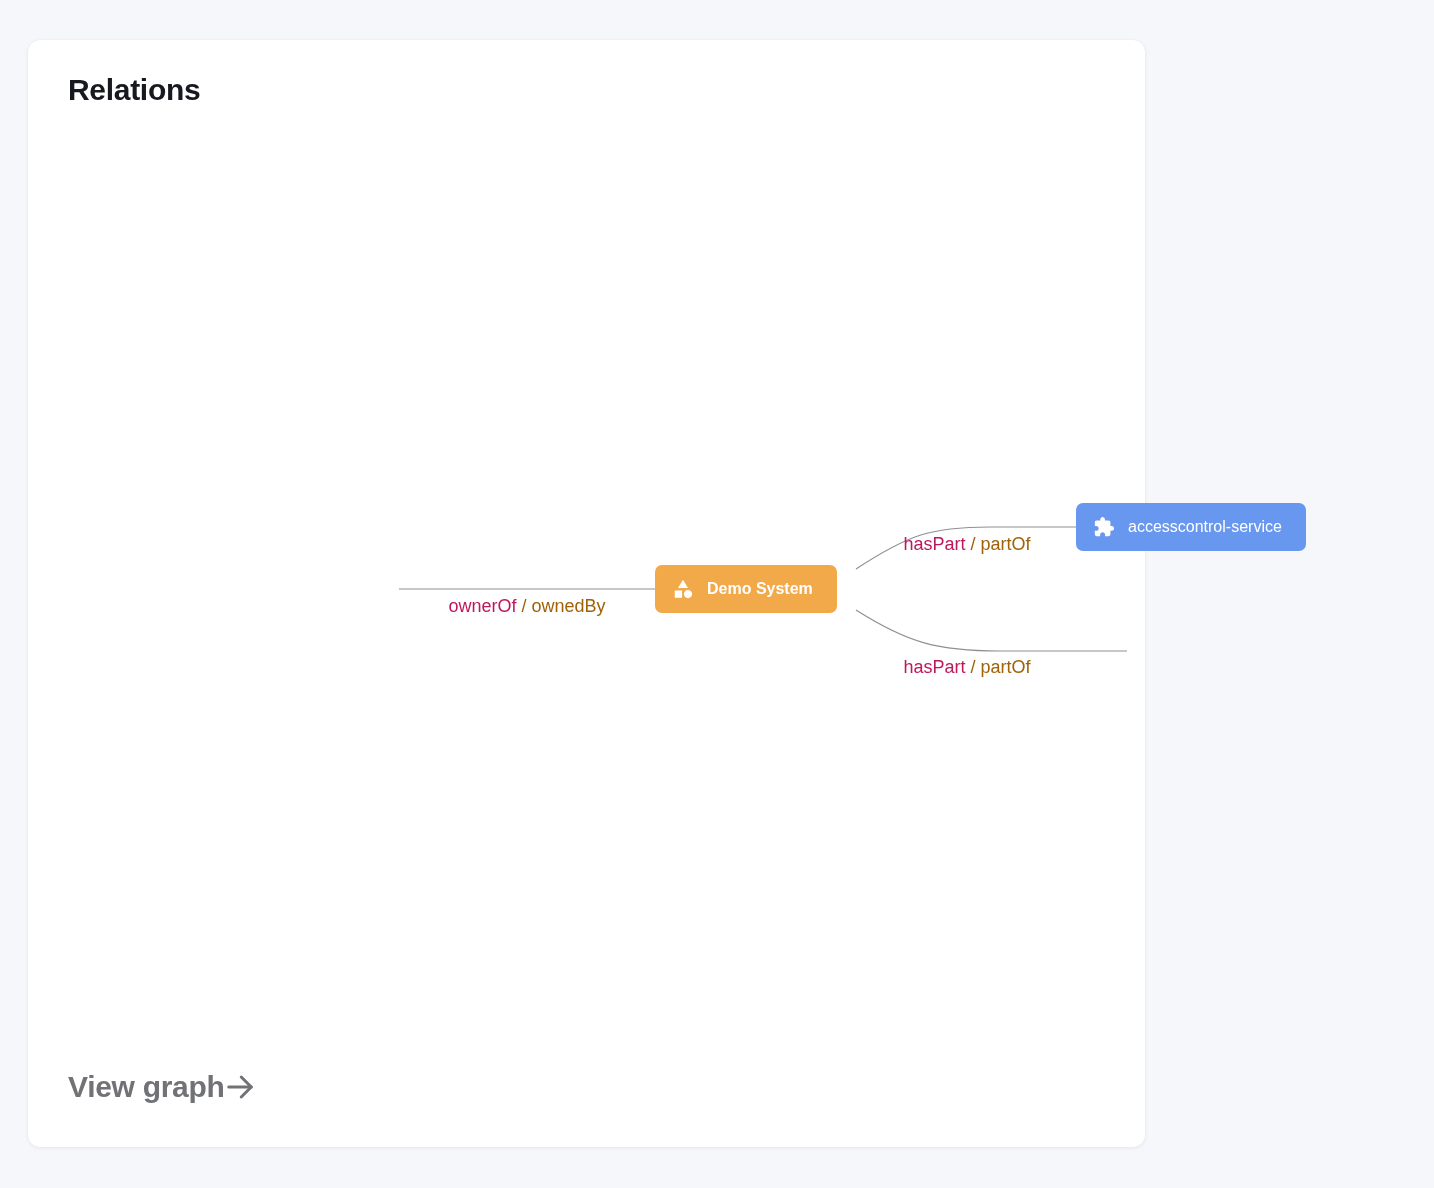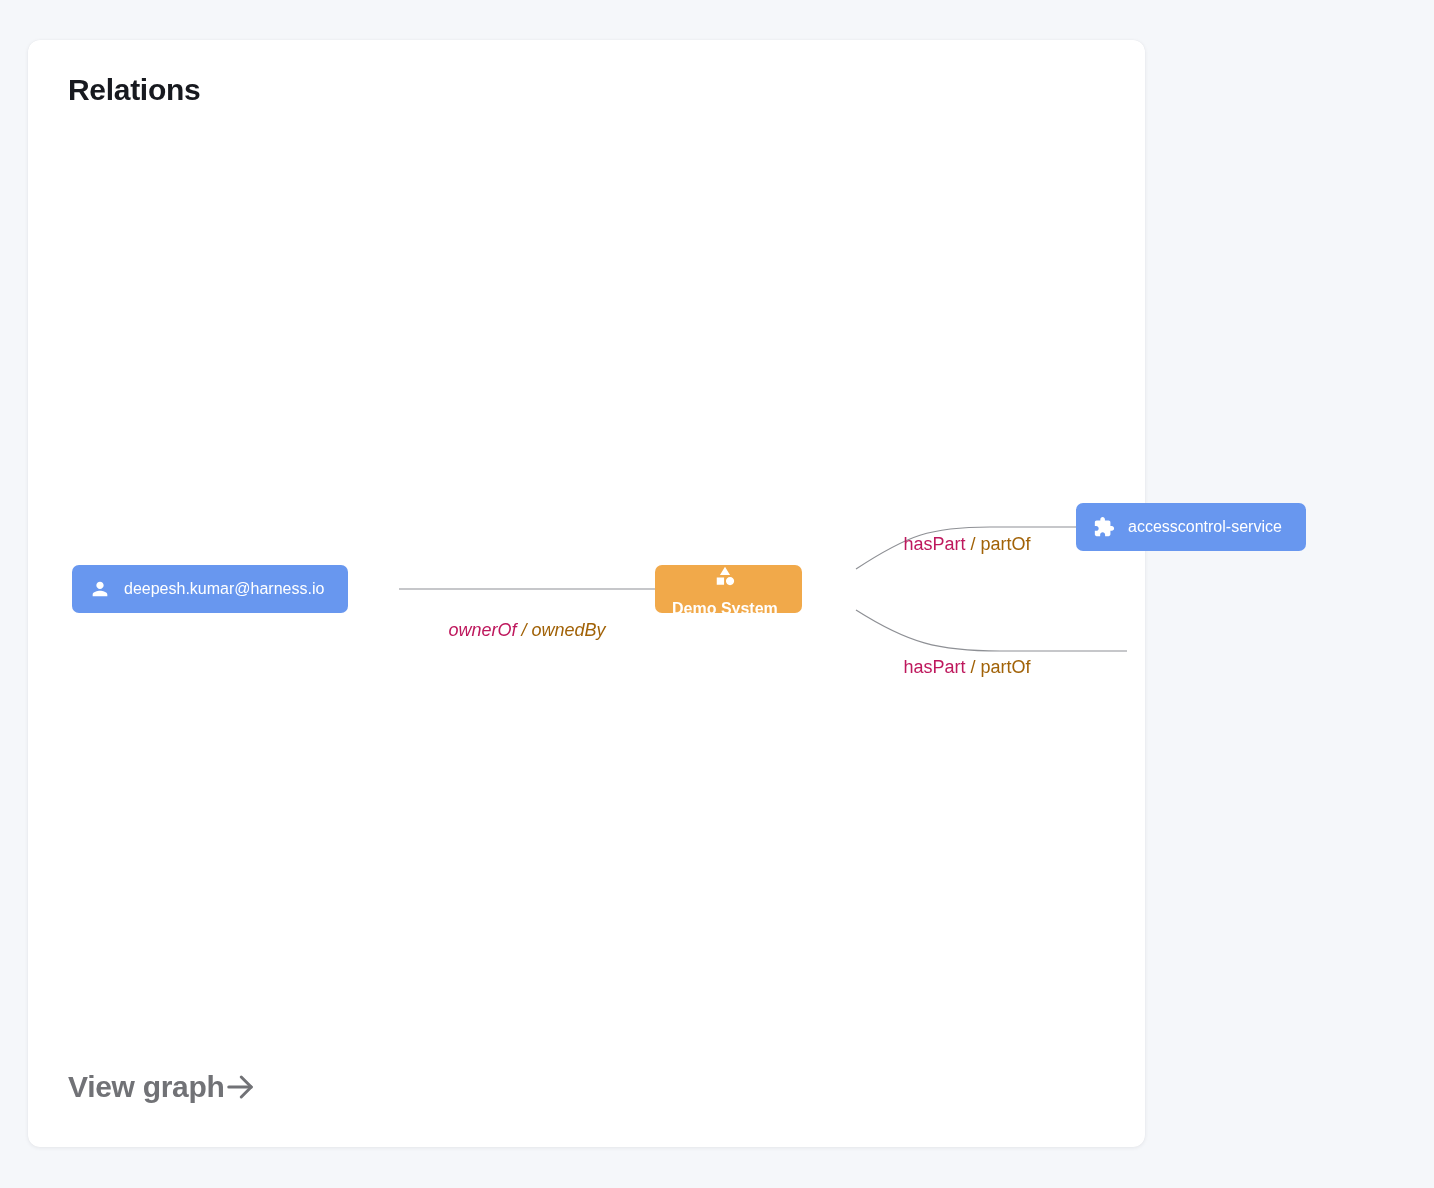--- a/index.html
+++ b/index.html
@@ -94,49 +94,41 @@
   <h2 class="card-title">Relations</h2>
 
   <div class="graph-area">
 
     <svg class="edges-svg" width="1370" height="1107" viewBox="0 0 1370 1107">
       <path d="M 371 549 H 627"></path>
       <path d="M 828 529 C 880 495, 902 487, 962 487 H 1048"></path>
       <path d="M 828 570 C 880 603, 910 611, 972 611 H 1099"></path>
     </svg>
 
-    <div class="node" style="left: 44px; top: 525px; background-color: rgb(104, 151, 239);">
-      <span class="node-icon">
-        <svg viewBox="0 0 24 24">
-            <path d="M12 12c2.21 0 4-1.79 4-4s-1.79-4-4-4-4 1.79-4 4 1.79 4 4 4zm0 2c-2.67 0-8 1.34-8 4v2h16v-2c0-2.66-5.33-4-8-4z"></path>
-          </svg>
-      </span>
-      <span>deepesh.kumar@harness.io</span>
-    </div>
 
-    <div class="node node-system" style="left: 627px; top: 525px; background-color: rgb(241, 169, 74); flex-direction: column;">
+    <div class="node node-system" style="left: 627px; top: 525px; background-color: rgb(241, 169, 74);">
       <span class="node-icon">
         <svg viewBox="0 0 24 24">
             <path d="M12 2l-5.5 9h11L12 2zm5.5 11c-2.49 0-4.5 2.01-4.5 4.5s2.01 4.5 4.5 4.5 4.5-2.01 4.5-4.5-2.01-4.5-4.5-4.5zM3 13.5h8v8H3v-8z"></path>
           </svg>
       </span>
       <span>Demo System</span>
     </div>
 
     <div class="node" style="left: 1048px; top: 463px; background-color: rgb(104, 151, 239);">
       <span class="node-icon">
         <svg viewBox="0 0 24 24">
             <path d="M20.5 11H19V7c0-1.1-.9-2-2-2h-4V3.5C13 2.12 11.88 1 10.5 1S8 2.12 8 3.5V5H4c-1.1 0-1.99.9-1.99 2v3.8H3.5c1.49 0 2.7 1.21 2.7 2.7s-1.21 2.7-2.7 2.7H2V20c0 1.1.9 2 2 2h3.8v-1.5c0-1.49 1.21-2.7 2.7-2.7 1.49 0 2.7 1.21 2.7 2.7V22H17c1.1 0 2-.9 2-2v-4h1.5c1.38 0 2.5-1.12 2.5-2.5S21.88 11 20.5 11z"></path>
           </svg>
       </span>
       <span>accesscontrol-service</span>
     </div>
 
 
-    <div class="edge-label" style="left:379px; top:580px; width:240px;font-style:italic;">
+    <div class="edge-label" style="left:379px; top:556px; width:240px;">
       <span class="lp">ownerOf</span>
       <span class="ls">/ ownedBy</span>
     </div>
 
     <div class="edge-label" style="left:827px; top:494px; width:224px;">
       <span class="lp">hasPart</span>
       <span class="ls">/ partOf</span>
     </div>
 
     <div class="edge-label" style="left:827px; top:617px; width:224px;">

